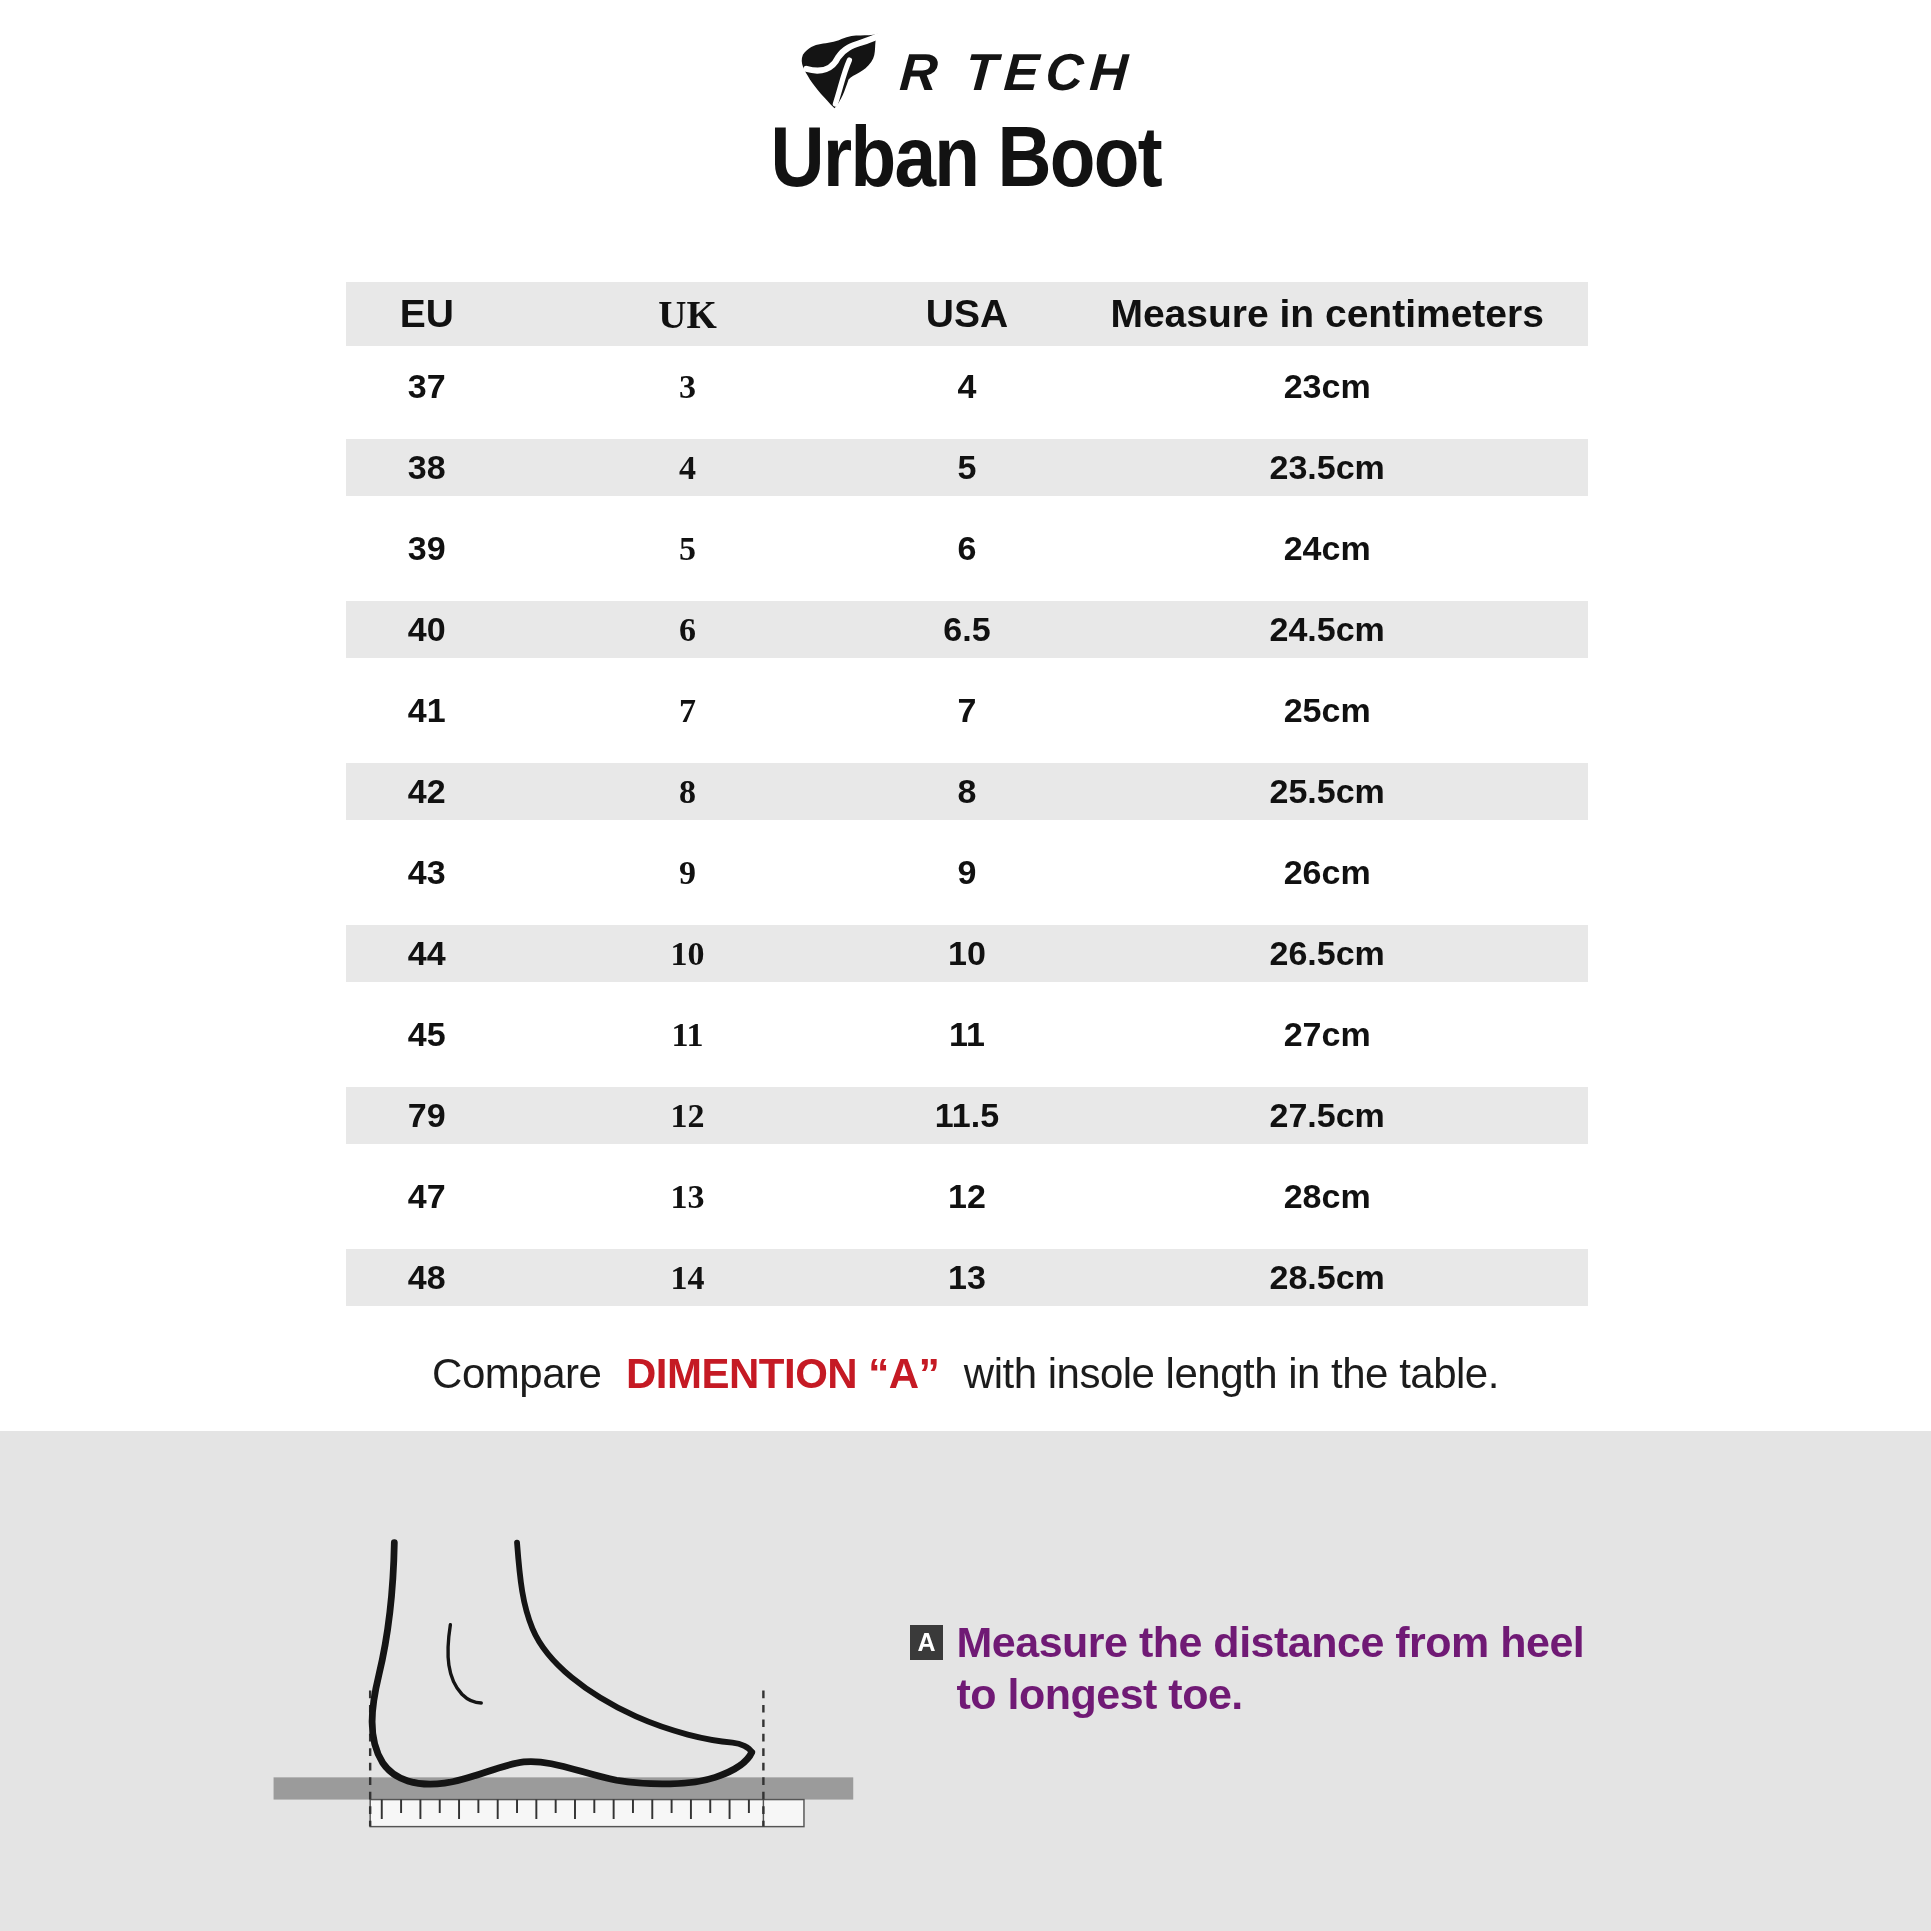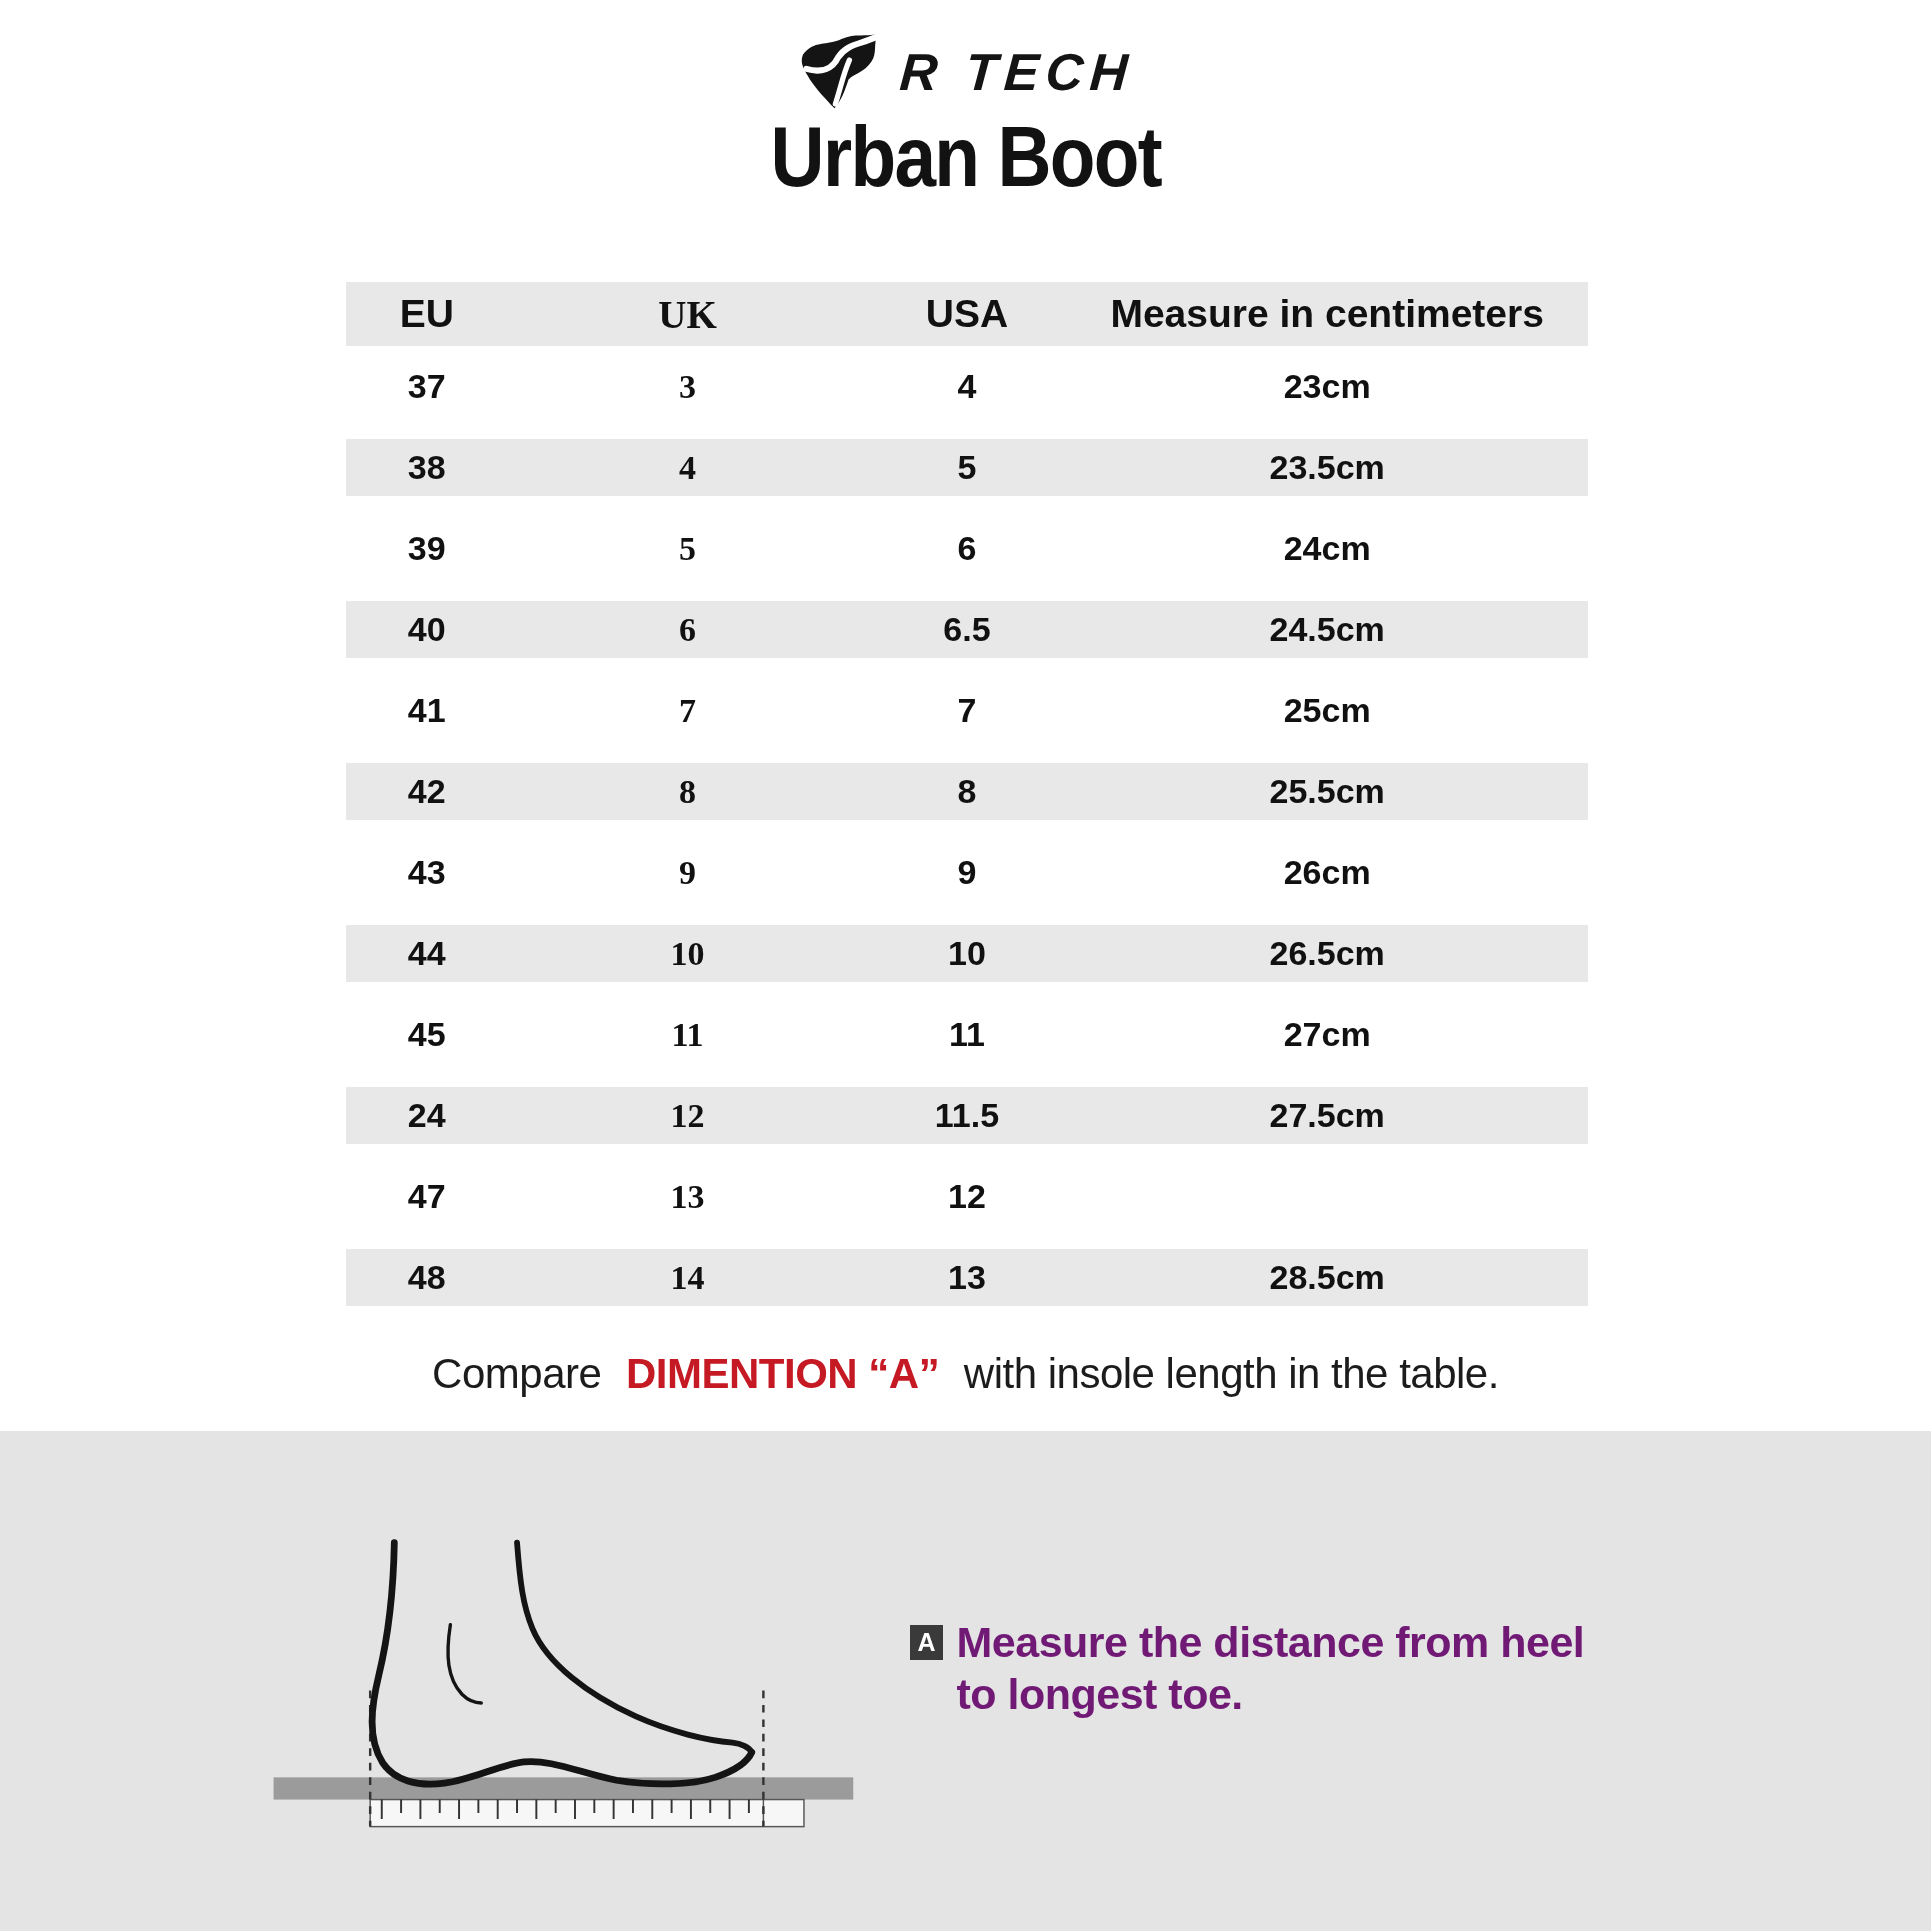--- a/index.html
+++ b/index.html
@@ -120,29 +120,30 @@
         <div class="c3">10</div>
         <div class="c4">26.5cm</div>
       </div>
         <div class="trow">
         <div class="c1">45</div>
         <div class="c2">11</div>
         <div class="c3">11</div>
         <div class="c4">27cm</div>
       </div>
         <div class="trow">
-        <div class="c1">24</div>
+        <div class="c1">79</div>
         <div class="c2">12</div>
         <div class="c3">11.5</div>
         <div class="c4">27.5cm</div>
       </div>
         <div class="trow">
         <div class="c1">47</div>
         <div class="c2">13</div>
         <div class="c3">12</div>
+        <div class="c4">28cm</div>
       </div>
         <div class="trow">
         <div class="c1">48</div>
         <div class="c2">14</div>
         <div class="c3">13</div>
         <div class="c4">28.5cm</div>
       </div>
       </div>
   </div>
 

